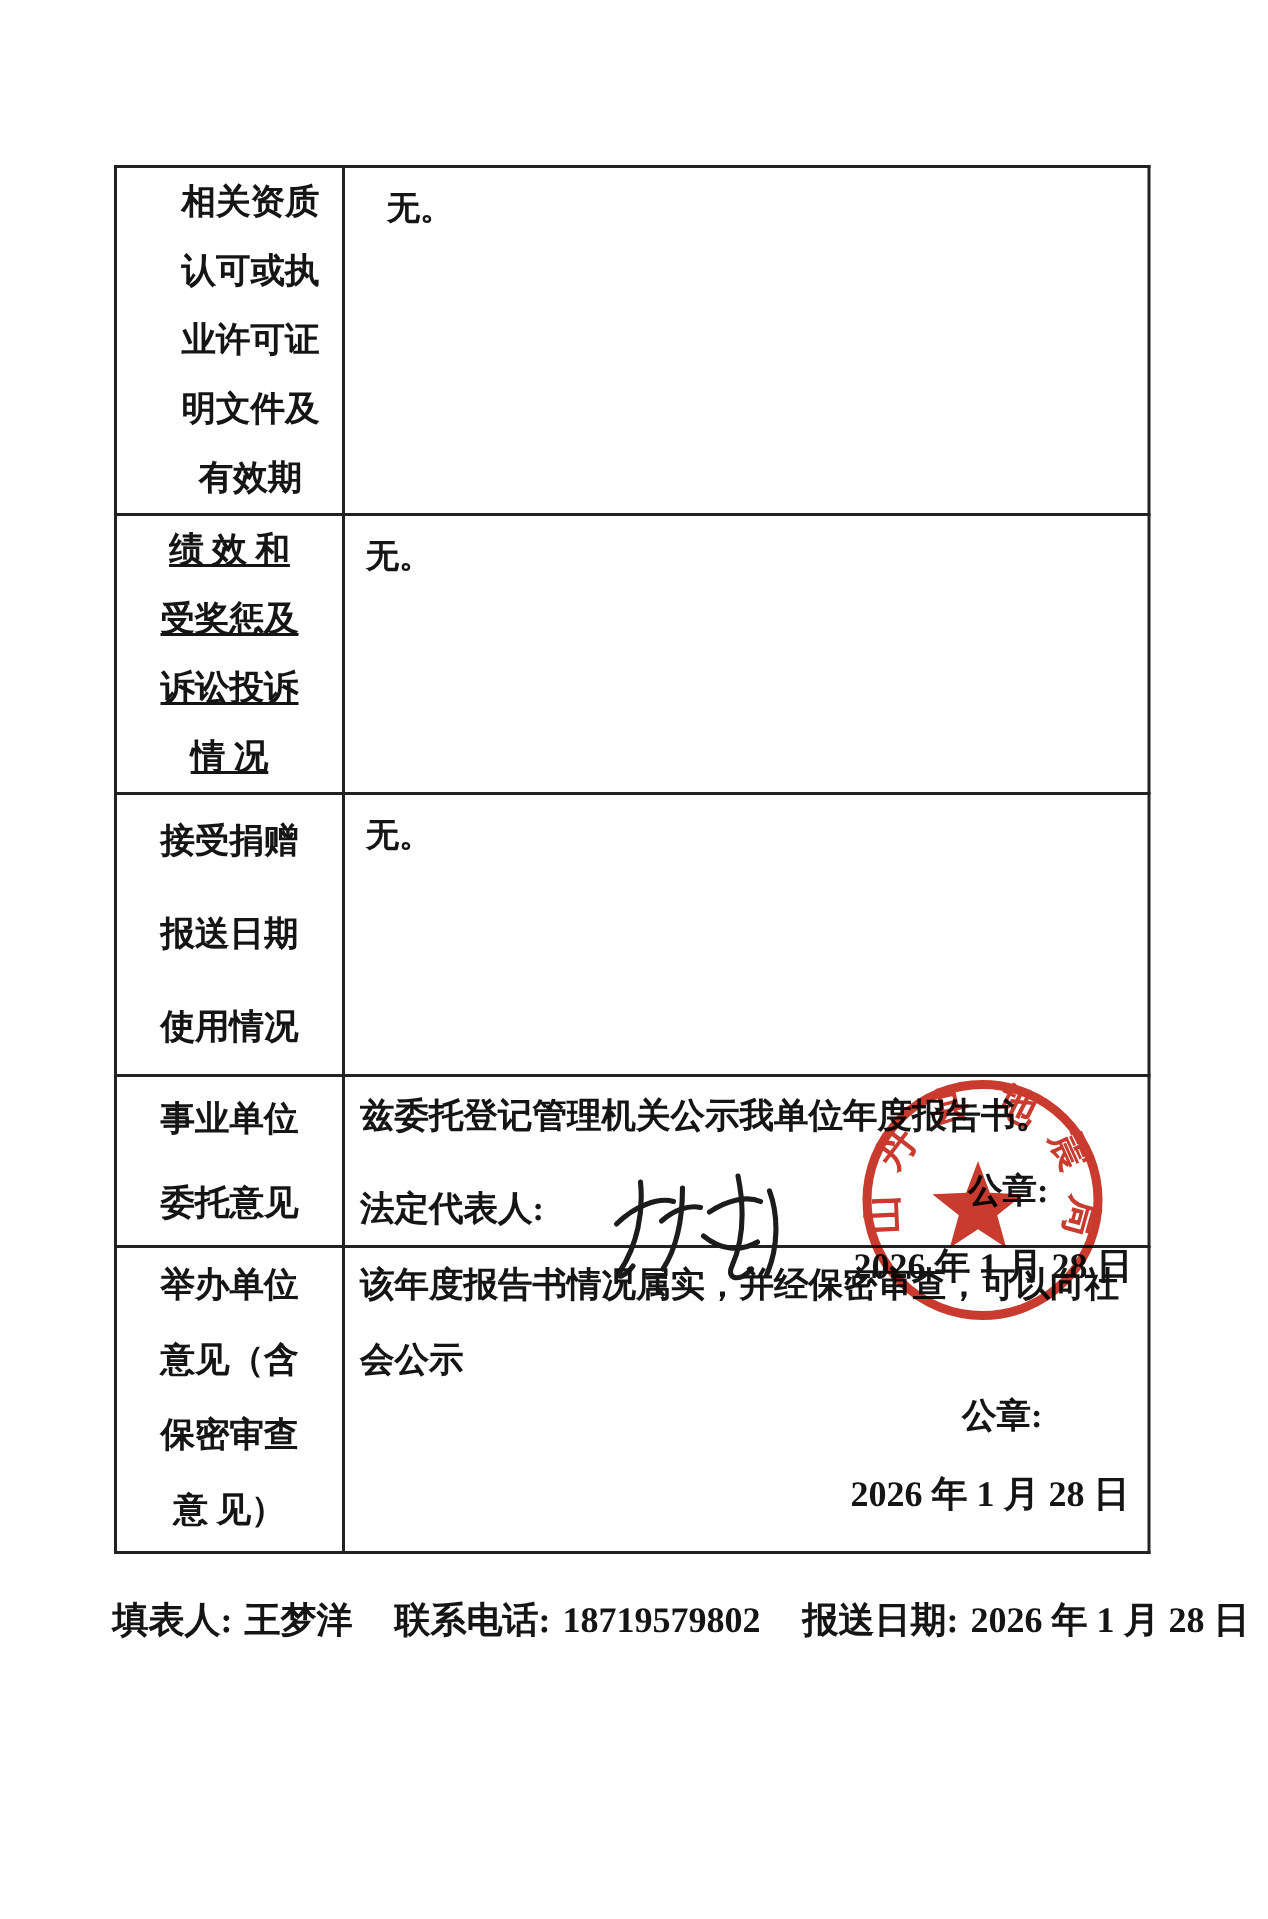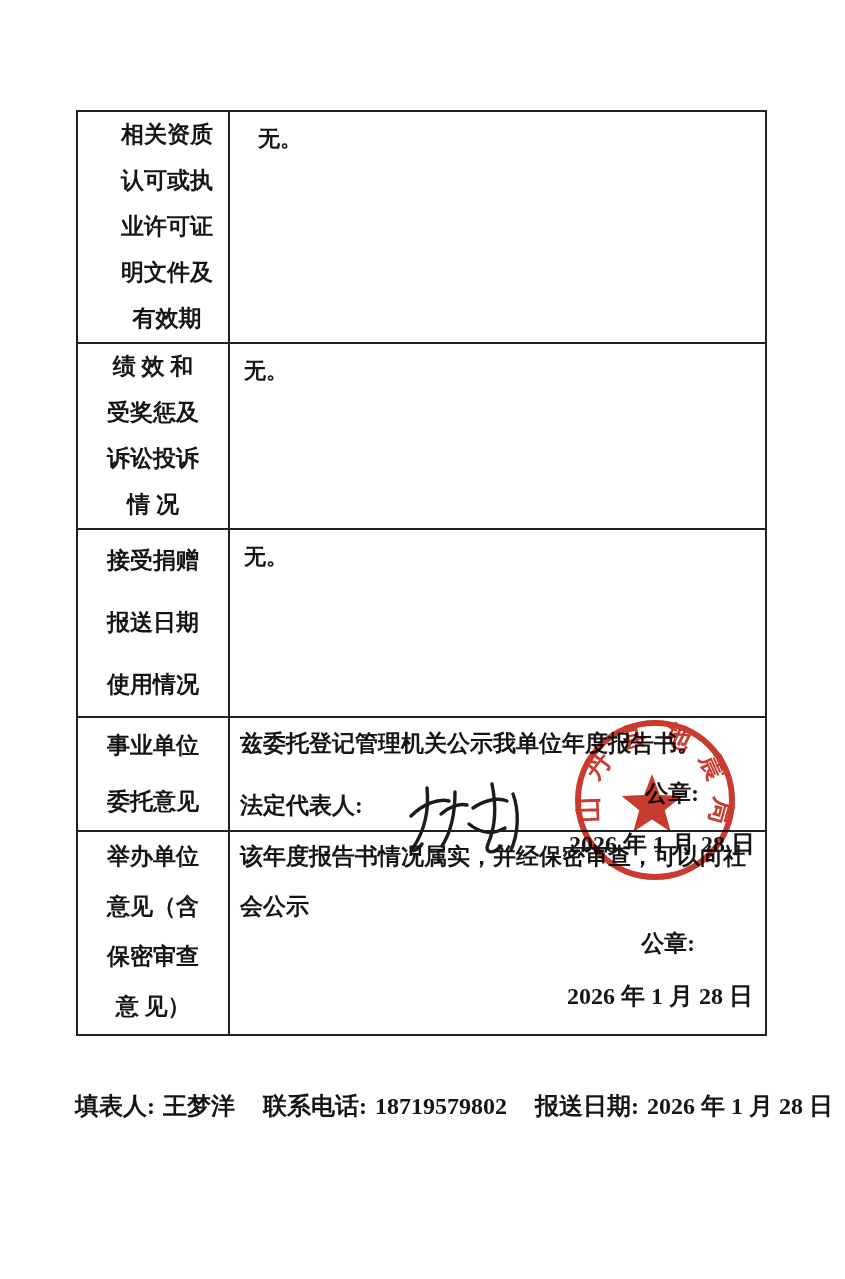--- a/index.html
+++ b/index.html
@@ -14,21 +14,21 @@
   }
   table.report td {
     border:2px solid #222222; vertical-align:top;
   }
   td.label-cell {
     width:152px; text-align:center; vertical-align:middle;
     font-weight:bold; font-size:23px;
   }
   .label-lines { display:flex; flex-direction:column; justify-content:center; align-items:center; }
   .r1 .label-lines span { line-height:46px; }
-  .r2 .label-lines span { line-height:46px; }
+  .r2 .label-lines span { line-height:46px;text-decoration:underline; }
   .r3 .label-lines span { line-height:62px; }
   .r4 .label-lines span { line-height:56px; }
   .r5 .label-lines span { line-height:50px; }
   td.value-cell {
     font-weight:bold; font-size:22px; padding:12px 14px;
   }
   .r1 td { height:220px;padding-left:28px; }
   .r2 td { height:185px; }
   .r3 td { height:178px;border-radius:22px; }
   .r4 td { height:112px; }
@@ -36,21 +36,21 @@
   td.rel { position:relative; padding:0; }
   .entrust-line { position:absolute; left:10px; top:10px; font-weight:bold; font-size:23px; white-space:nowrap; }
   .legal-row { position:absolute; left:10px; top:72px; font-weight:bold; font-size:23px; display:flex; align-items:flex-start;gap:22px; }
   .signature-svg { margin-left:10px; margin-top:-16px; }
   .seal-label-4 { position:absolute; right:66px; top:60px; font-weight:bold; font-size:23px; }
   .date-4 { position:absolute; right:10px; top:110px; font-weight:bold; font-size:24px; }
   .statement { position:absolute; left:10px; top:0; width:520px; font-weight:bold; font-size:23px; line-height:50px; }
   .seal-label-5 { position:absolute; right:70px; top:96px; font-weight:bold; font-size:23px; }
   .date-5 { position:absolute; right:12px; top:148px; font-weight:bold; font-size:24px; }
   .footer-line {
-    position:absolute; left:75px; top:1090px; width:700px;
+    position:absolute; left:75px; top:1064px; width:700px;
     font-weight:bold; font-size:24px; white-space:nowrap;
   }
   .footer-line .seg { margin-right:22px; }
   .footer-line .lbl { margin-right:8px; }
   .stamp {
     position:absolute; left:570px; top:715px; width:170px; height:170px;
     pointer-events:none; mix-blend-mode:multiply; opacity:0.92;
   }
 </style>
 </head>

